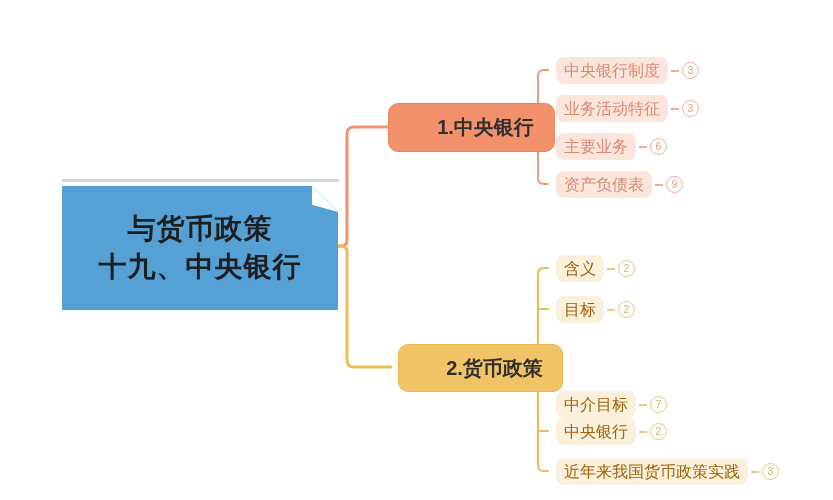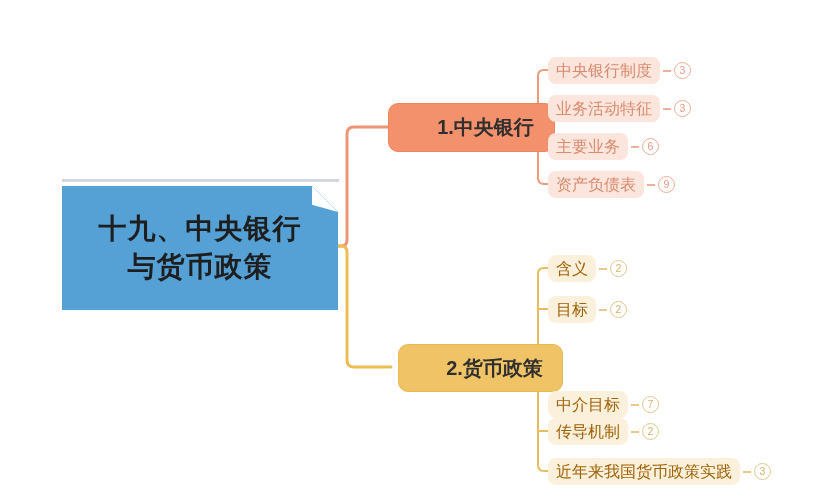--- a/index.html
+++ b/index.html
@@ -35,21 +35,21 @@
     position:absolute;display:flex;align-items:center;justify-content:center;
     border-radius:10px;font-size:20px;font-weight:600;color:#2f2f2f;padding-left:28px;
   }
   .branch1-node{left:388px;top:103px;width:137px;height:47px;background:#F2916C;border:1px solid #ED8560;}
   .branch2-node{left:390px;top:344px;width:135px;height:46px;background:#F0C466;border:1px solid #E9B94E;margin-left:8px;}
 
   
   .child-row{position:absolute;left:548px;height:27px;display:flex;align-items:center;}
   .child-node{
     height:27px;line-height:27px;padding:0 8px;border-radius:8px;
-    font-size:16px;white-space:nowrap;
+    font-size:16px;white-space:nowrap;margin-left:8px;
   }
   .b1 .child-node{background:#FBE5DC;color:#D98B70;}
   .b2 .child-node{background:#FAF0DC;color:#a16207;}
   .dash{width:8px;height:2px;margin:0 3px;}
   .b1 .dash{background:#EFAE96;}
   .b2 .dash{background:#E5C98D;}
   .badge{
     min-width:17px;height:17px;box-sizing:border-box;padding:0 2px;
     border-radius:10px;background:#ffffff;border:1.5px solid;
     display:flex;align-items:center;justify-content:center;
@@ -83,22 +83,22 @@
       <path d="M 538 350 L 548 350"></path>
       <path d="M 538 391 L 548 391"></path>
       <path d="M 538 431 L 548 431"></path>
     </g>
   </svg>
 
   <div class="root-shadow"></div>
 
   <div class="root-node">
     <div class="fold"></div>
+    <div class="line">与货币政策</div>
     <div class="line">十九、中央银行</div>
-    <div class="line">与货币政策</div>
   </div>
 
   <div class="branch-node branch1-node">1.中央银行</div>
   <div class="branch-node branch2-node">2.货币政策</div>
 
   <div class="child-row b1" style="top:57px">
     <div class="child-node">中央银行制度</div>
     <div class="dash"></div>
     <div class="badge">3</div>
   </div>
@@ -127,21 +127,21 @@
     <div class="child-node">目标</div>
     <div class="dash"></div>
     <div class="badge">2</div>
   </div>
   <div class="child-row b2" style="top:391px">
     <div class="child-node">中介目标</div>
     <div class="dash"></div>
     <div class="badge">7</div>
   </div>
   <div class="child-row b2" style="top:418px">
-    <div class="child-node">传导机制</div>
+    <div class="child-node">中央银行</div>
     <div class="dash"></div>
     <div class="badge">2</div>
   </div>
   <div class="child-row b2" style="top:458px">
     <div class="child-node">近年来我国货币政策实践</div>
     <div class="dash"></div>
     <div class="badge">3</div>
   </div>
 
 </div>

